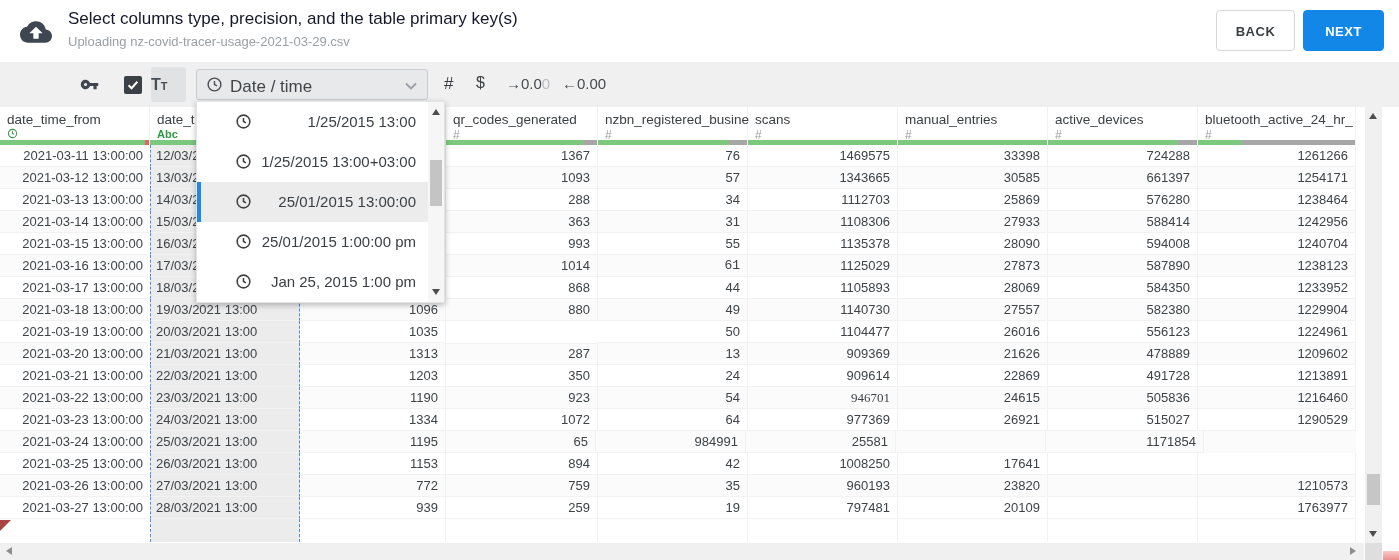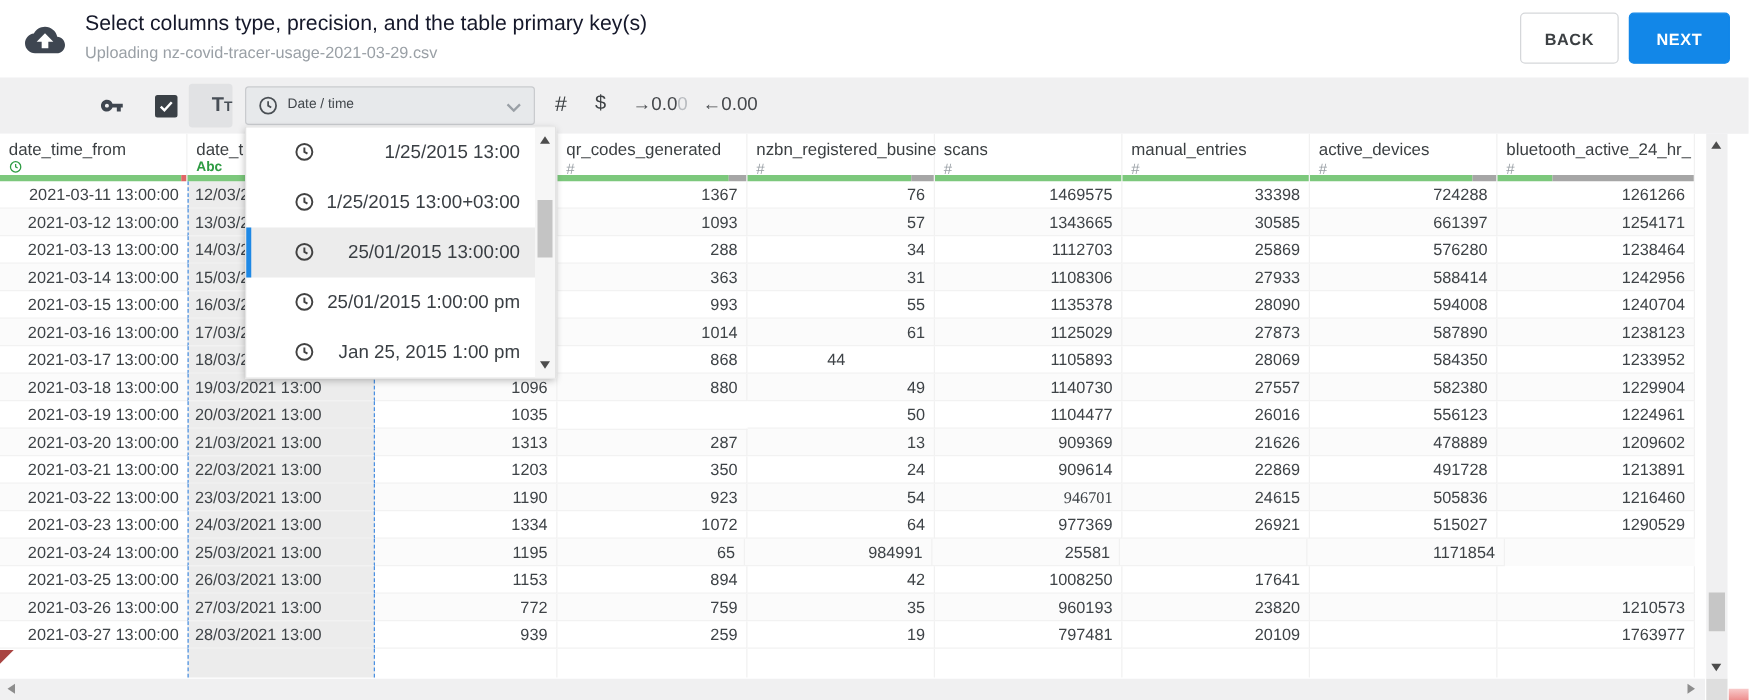--- a/index.html
+++ b/index.html
@@ -14,27 +14,27 @@
        font-size:13px;font-weight:700;letter-spacing:.5px;text-align:center;line-height:41px;cursor:pointer;}
   .btn-back{right:104px;width:79px;background:#fff;border:1px solid #d5d7da;color:#3c4043;}
   .btn-next{right:15px;width:81px;background:#1287e8;border:1px solid #1287e8;color:#fff;}
   
   .tb{position:absolute;top:62px;left:0;right:0;height:45px;background:#f0f0f1;}
   .tb-key{position:absolute;left:78px;top:13px;width:23px;height:19px;cursor:pointer;}
   .tb-check{position:absolute;left:124px;top:14px;width:18px;height:18px;background:#3a4046;
             border-radius:2px;cursor:pointer;}
   .tb-check svg{position:absolute;left:2px;top:2px;}
   .tb-tt{position:absolute;left:151px;top:5px;width:35px;height:35px;background:#e1e2e4;border-radius:3px;
-         text-align:right;line-height:35px;color:#474e56;cursor:pointer;}
+         text-align:left;line-height:35px;color:#474e56;cursor:pointer;}
   .tb-tt .big{font-size:16px;font-weight:700;}
   .tb-tt .small{font-size:11px;font-weight:700;}
   .tb-select{position:absolute;left:196px;top:7px;width:232px;height:31px;box-sizing:border-box;
              background:#e7e9eb;border:1px solid #c9cbce;border-radius:3px;cursor:pointer;}
   .tb-select .clk{position:absolute;left:9px;top:6px;}
-  .tb-select .val{position:absolute;left:33px;top:7px;font-size:11px;color:#41464b;}
+  .tb-select .val{position:absolute;left:33px;top:7px;font-size:17px;color:#41464b;}
   .tb-select .chev{position:absolute;right:10px;top:12px;}
   .tb-sym{position:absolute;top:12px;font-size:17px;color:#3c4043;cursor:pointer;}
   .tb-dec{position:absolute;top:13px;font-size:15px;color:#46494d;cursor:pointer;}
   .tb-dec .fade{color:#b9bcc0;}
   
   .tbl{position:absolute;top:107px;left:0;width:1356px;}
   .t-head{display:flex;height:38px;background:#fff;}
   .hcell{position:relative;box-sizing:border-box;flex:none;border-right:1px solid #f1f1f1;}
   .hname{position:absolute;left:7px;top:5px;font-size:13.5px;color:#3c4043;white-space:nowrap;overflow:hidden;}
   .htype{position:absolute;left:7px;top:21px;font-size:11px;font-weight:700;color:#2e9b43;}
@@ -242,32 +242,32 @@
           <div class="cell al-r" style="width: 150px;">1135378</div>
           <div class="cell al-r" style="width: 150px;">28090</div>
           <div class="cell al-r" style="width: 150px;">594008</div>
           <div class="cell al-r" style="width: 158px;">1240704</div>
         </div>
         <div class="t-row">
           <div class="cell al-r no-r" style="width: 150px;">2021-03-16 13:00:00</div>
           <div class="cell al-l sel" style="width: 150px;">17/03/2021 13:00</div>
           <div class="cell al-r" style="width: 146px;"></div>
           <div class="cell al-r" style="width: 152px;">1014</div>
-          <div class="cell al-r" style="width: 150px;">61</div>
+          <div class="cell al-r" style="width: 150px; font-family: Liberation Mono, monospace;">61</div>
           <div class="cell al-r" style="width: 150px;">1125029</div>
           <div class="cell al-r" style="width: 150px;">27873</div>
           <div class="cell al-r" style="width: 150px;">587890</div>
           <div class="cell al-r" style="width: 158px;">1238123</div>
         </div>
         <div class="t-row">
           <div class="cell al-r no-r" style="width: 150px;">2021-03-17 13:00:00</div>
           <div class="cell al-l sel" style="width: 150px;">18/03/2021 13:00</div>
           <div class="cell al-r" style="width: 146px;"></div>
           <div class="cell al-r" style="width: 152px;">868</div>
-          <div class="cell al-r" style="width: 150px; text-align: center;">44</div>
+          <div class="cell al-r" style="width: 150px;">44</div>
           <div class="cell al-r" style="width: 150px;">1105893</div>
           <div class="cell al-r" style="width: 150px;">28069</div>
           <div class="cell al-r" style="width: 150px;">584350</div>
           <div class="cell al-r" style="width: 158px;">1233952</div>
         </div>
         <div class="t-row">
           <div class="cell al-r no-r" style="width: 150px;">2021-03-18 13:00:00</div>
           <div class="cell al-l sel" style="width: 150px;">19/03/2021 13:00</div>
           <div class="cell al-r" style="width: 146px;">1096</div>
           <div class="cell al-r" style="width: 152px;">880</div>

